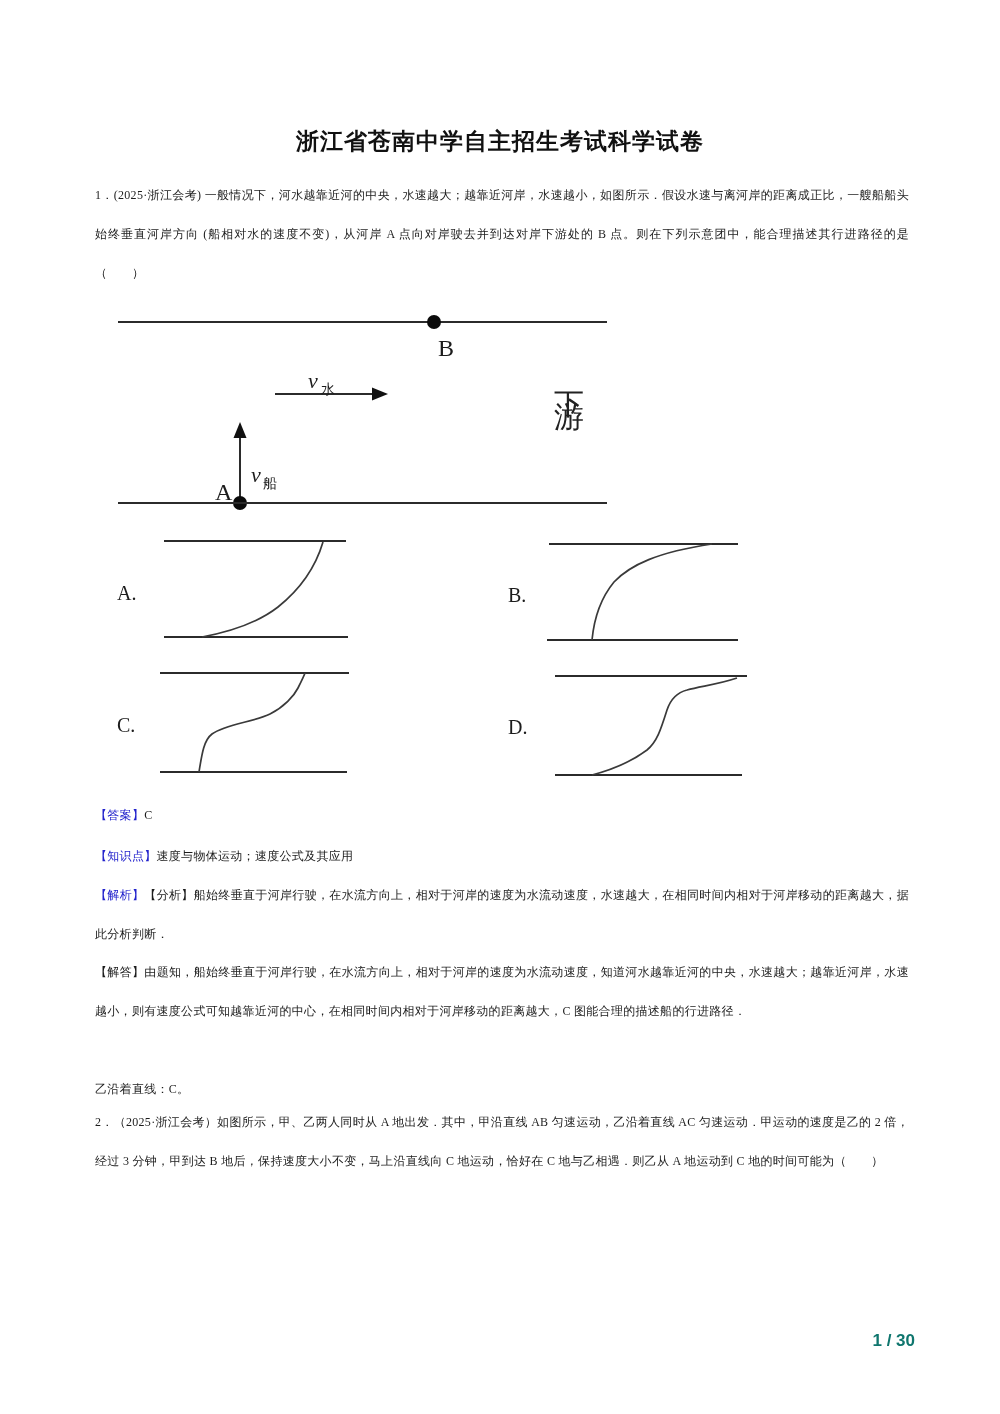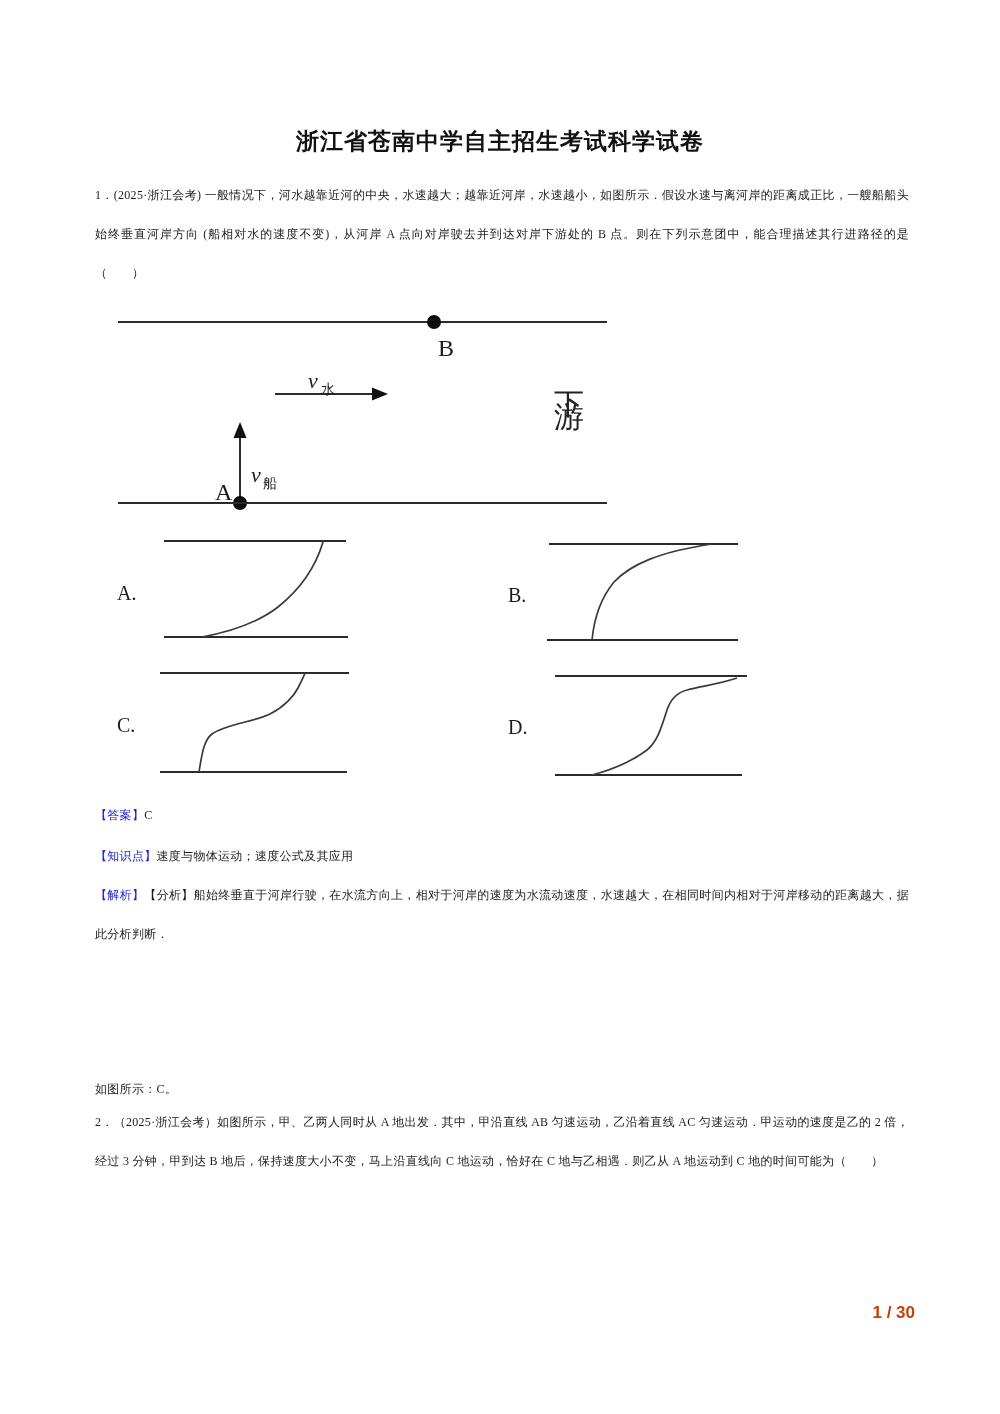--- a/index.html
+++ b/index.html
@@ -40,21 +40,22 @@
     writing-mode:vertical-rl;
     font-size:30px;
     letter-spacing:10px;
     color:#222222;
     line-height:34px;
   }
   .page-num{
     font-family:"Liberation Sans","DejaVu Sans",sans-serif;
     font-weight:600;
     font-size:17px;
-    color:#c2410c;
+    color:#0f766e;
+    margin-top:28px;
   }
   svg{display:block;}
   .stroke{stroke:#2b2b2b;stroke-width:2;fill:none;}
   .curve{stroke:#3a3a3a;stroke-width:1.7;fill:none;}
   .dot{fill:#0b0b0b;}
   .ah{fill:#111111;}
   .dlabel{font-family:"Liberation Serif","DejaVu Serif",serif;fill:#1c1c1c;}
 </style>
 </head>
 <body>
@@ -120,20 +121,21 @@
   </div>
 
   <div class="abs para single" style="top:837px;">
     <span class="blue">【知识点】</span><span>速度与物体运动；速度公式及其应用</span>
   </div>
 
   <div class="abs para" style="top:876px;">
     <span class="blue">【解析】</span><span>【分析】船始终垂直于河岸行驶，在水流方向上，相对于河岸的速度为水流动速度，水速越大，在相同时间内相对于河岸移动的距离越大，据此分析判断．</span>
   </div>
 
+  <div class="abs para" style="top:953px;">【解答】由题知，船始终垂直于河岸行驶，在水流方向上，相对于河岸的速度为水流动速度，知道河水越靠近河的中央，水速越大；越靠近河岸，水速越小，则有速度公式可知越靠近河的中心，在相同时间内相对于河岸移动的距离越大，C 图能合理的描述船的行进路径．</div>
 
-  <div class="abs para single" style="top:1070px;">如图所示：C。</div>
+  <div class="abs para single" style="top:1070px;">乙沿着直线：C。</div>
 
   <div class="abs para" style="top:1103px;">2．（2025·浙江会考）如图所示，甲、乙两人同时从 A 地出发．其中，甲沿直线 AB 匀速运动，乙沿着直线 AC 匀速运动．甲运动的速度是乙的 2 倍，经过 3 分钟，甲到达 B 地后，保持速度大小不变，马上沿直线向 C 地运动，恰好在 C 地与乙相遇．则乙从 A 地运动到 C 地的时间可能为（　　）</div>
 
   <div class="abs page-num" style="left:855px;top:1303px;width:60px;text-align:right;">1 / 30</div>
 
 </div>
 
 </body></html>

